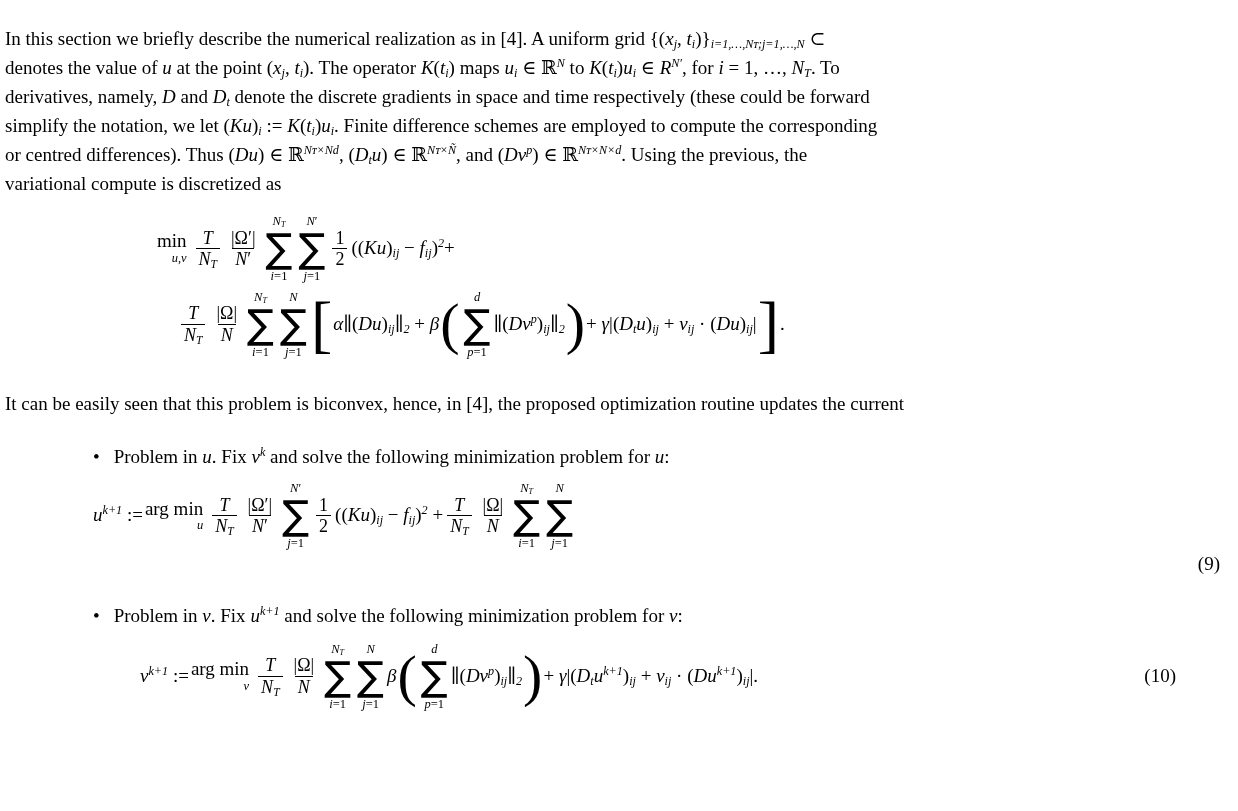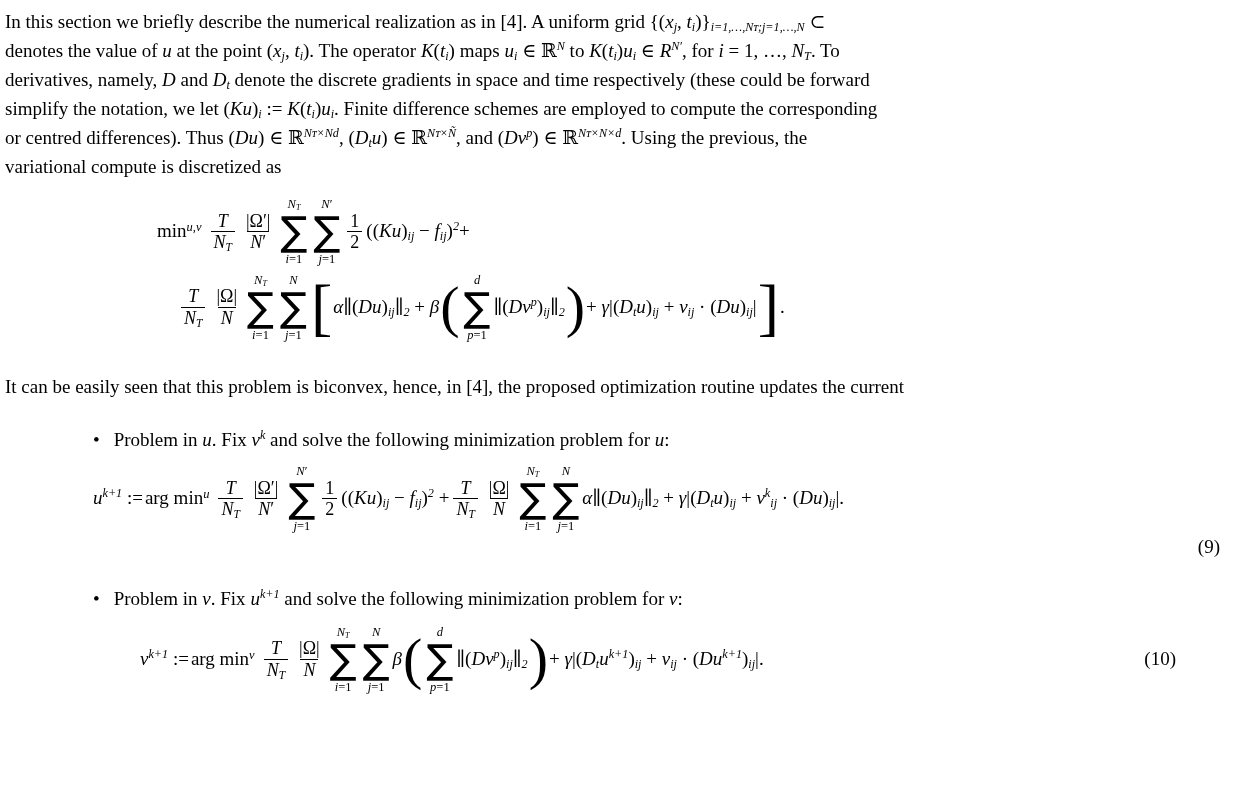--- a/index.html
+++ b/index.html
@@ -1,36 +1,36 @@
 <!DOCTYPE html>
 <html><head>
 <meta charset="utf-8">
 <style>
   html,body{margin:0;padding:0;background:#ffffff;color:#000;}
   .page{
     width:1238px;height:811px;box-sizing:border-box;
-    padding:7px 4px 0 5px;overflow:hidden;
+    padding:24px 4px 0 5px;overflow:hidden;
     font-family:"Liberation Serif","DejaVu Serif","DejaVu Sans",serif;
     font-size:19px;
   }
   i{font-style:italic;}
   sub,sup{font-size:0.64em;line-height:0;font-style:italic;}
   sup{vertical-align:0.55em;}
   sub{vertical-align:-0.25em;}
   .para .line{white-space:nowrap;line-height:29px;height:29px;}
   
   .eqrow{display:flex;align-items:center;white-space:nowrap;line-height:1.2;}
   .mt{display:inline-block;}
   .frac{display:inline-flex;flex-direction:column;align-items:center;margin:0 4px;line-height:1.15;}
   .frac .num,.frac .den{font-size:18px;padding:0 3px;text-align:center;}
   .frac .den{border-top:1.3px solid #000;}
   .sum{display:inline-flex;flex-direction:column;align-items:center;margin:0 3px;line-height:1;}
   .sum .lim{font-size:12.5px;line-height:1.15;}
   .sum .sig{font-size:40px;line-height:1.02;font-family:"DejaVu Sans","DejaVu Serif",sans-serif;}
-  .opmin{display:inline-flex;flex-direction:row;align-items:flex-start;margin:0 5px 0 2px;line-height:1;}
+  .opmin{display:inline-flex;flex-direction:column;align-items:flex-end;margin:0 5px 0 2px;line-height:1;}
   .opmin .opname{font-size:19px;line-height:1.1;}
   .opmin .oplim{font-size:12.5px;font-style:italic;line-height:1.1;}
   .big{display:inline-block;line-height:0;vertical-align:middle;font-weight:300;margin:0 1px;}
   
   .eq-main{margin-top:16px;}
   .eq-main .l1{margin-left:150px;}
   .eq-main .l2{margin-left:172px;margin-top:6px;}
   .para-biconvex{margin-top:30px;}
   .bullet-item{display:flex;align-items:baseline;margin:24px 0 0 88px;line-height:29px;white-space:nowrap;}
   .bullet-item .bullet{margin-right:14px;}
@@ -164,21 +164,20 @@
         <span class="sum">
           <span class="lim"><i>N</i><sub>T</sub></span>
           <span class="sig">∑</span>
           <span class="lim"><i>i</i>=1</span>
         </span>
         <span class="sum">
           <span class="lim"><i>N</i></span>
           <span class="sig">∑</span>
           <span class="lim"><i>j</i>=1</span>
         </span>
-        <span class="mt"><i>α</i>∥(<i>Du</i>)<sub>ij</sub>∥<sub>2</sub> + <i>γ</i>|(<i>D</i><sub>t</sub><i>u</i>)<sub>ij</sub> + <i>v</i><sup>k</sup><sub>ij</sub> · (<i>Du</i>)<sub>ij</sub>|.</span>
       </div>
     <div class="eqnum-line">(9)</div>
   </div>
 
   <div class="bullet-item">
     <span class="bullet">•</span>
     <span>Problem in <i>v</i>. Fix <i>u</i><sup>k+1</sup> and solve the following minimization problem for <i>v</i>:</span>
   </div>
 
   <div class="eq10-wrap">

